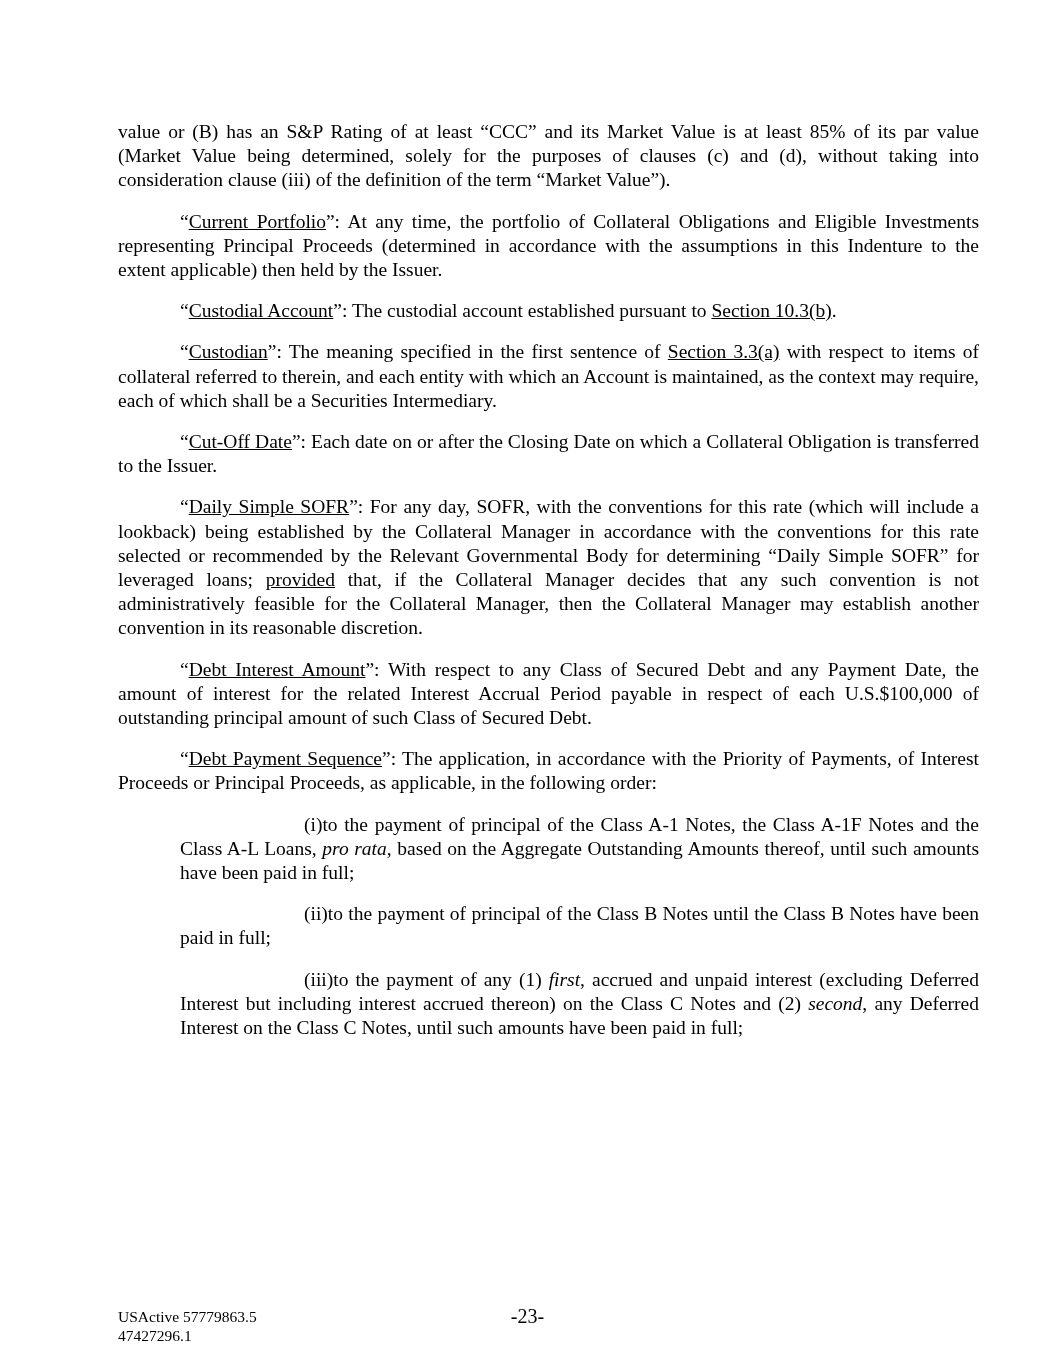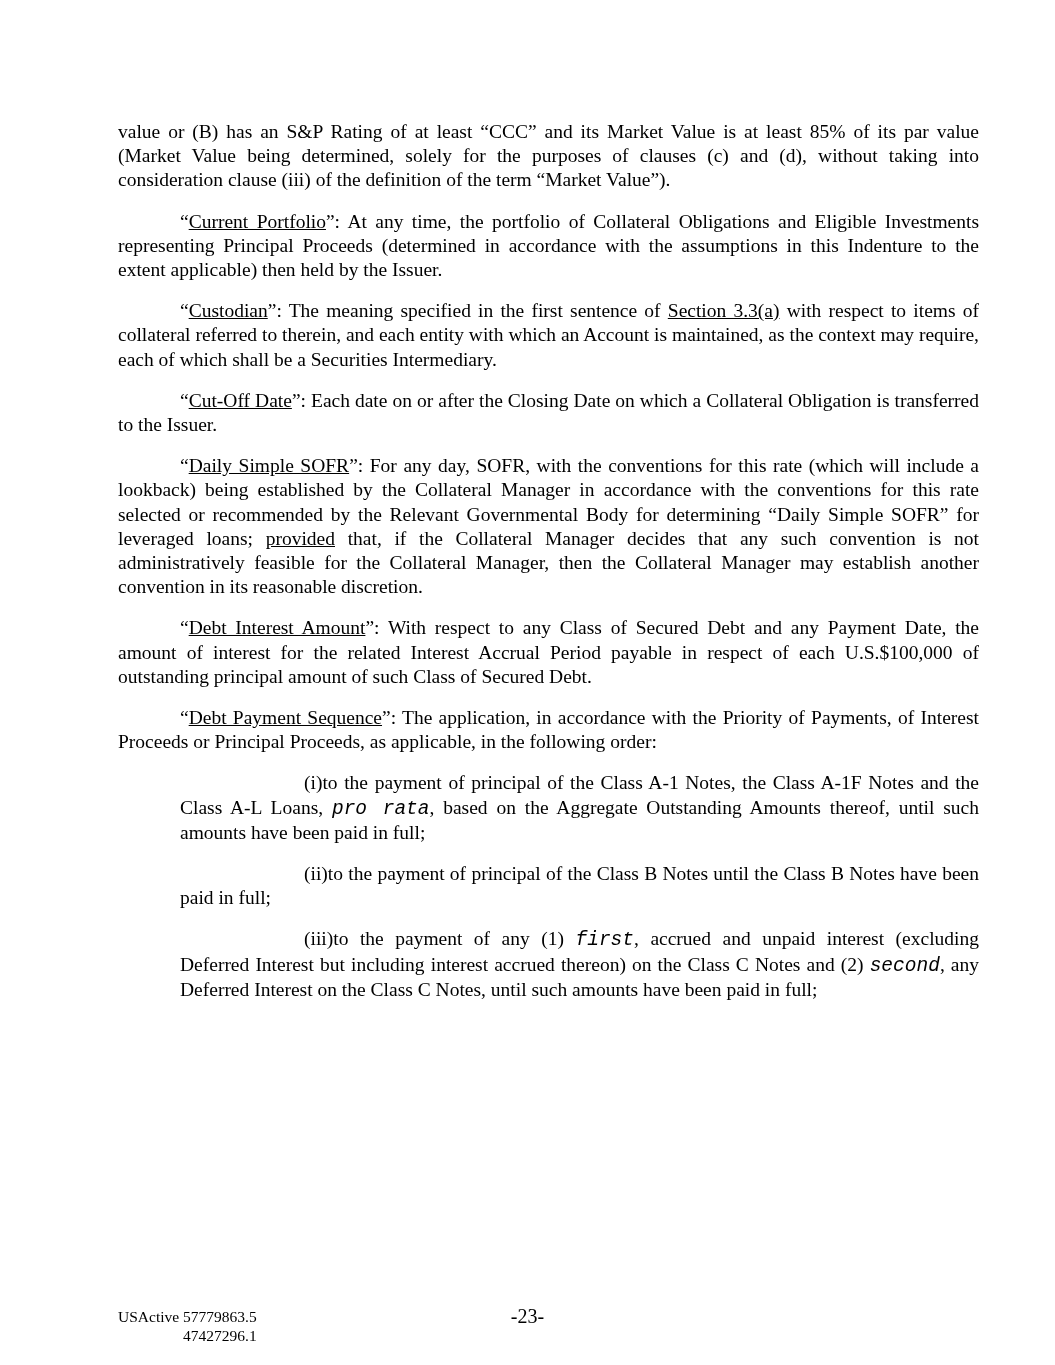--- a/index.html
+++ b/index.html
@@ -45,35 +45,34 @@
   }
   .sub .num {
     display: inline-block;
     min-width: 56px;
   }
   u, .u {
     text-decoration: underline;
   }
   i, .it {
     font-style: italic;
-    font-family: Liberation Mono, monospace;
   }
   .footer {
     position: absolute;
     left: 118px;
     right: 118px;
     bottom: 58px;
     font-size: 15.5px;
     line-height: 19px;
   }
   .footer-left {
     position: absolute;
     left: 0;
     top: 0;
-    text-align: right;
+    text-align: left;
   }
   .footer-center {
     position: absolute;
     left: 0;
     right: 0;
     top: 0;
     text-align: center;
     font-size: 20px;
   }
 </style>
@@ -81,20 +80,21 @@
 <body>
 
 <div class="page">
 
   <div class="body-text">
 
     <p class="para noindent"><span>value or (B) has an S&amp;P Rating of at least “CCC” and its Market Value is at least 85% of its par value (Market Value being determined, solely for the purposes of clauses (c) and (d), without taking into consideration clause (iii) of the definition of the term “Market Value”).</span></p>
 
     <p class="para indent"><span>“</span><u>Current Portfolio</u><span>”:  At any time, the portfolio of Collateral Obligations and Eligible Investments representing Principal Proceeds (determined in accordance with the assumptions in this Indenture to the extent applicable) then held by the Issuer.</span></p>
 
+    <p class="para indent"><span>“</span><u>Custodial Account</u><span>”:  The custodial account established pursuant to </span><u>Section 10.3(b)</u><span>.</span></p>
 
     <p class="para indent"><span>“</span><u>Custodian</u><span>”:  The meaning specified in the first sentence of </span><u>Section 3.3(a)</u><span> with respect to items of collateral referred to therein, and each entity with which an Account is maintained, as the context may require, each of which shall be a Securities Intermediary.</span></p>
 
     <p class="para indent"><span>“</span><u>Cut-Off Date</u><span>”:  Each date on or after the Closing Date on which a Collateral Obligation is transferred to the Issuer.</span></p>
 
     <p class="para indent"><span>“</span><u>Daily Simple SOFR</u><span>”:  For any day, SOFR, with the conventions for this rate (which will include a lookback) being established by the Collateral Manager in accordance with the conventions for this rate selected or recommended by the Relevant Governmental Body for determining “Daily Simple SOFR” for leveraged loans; </span><u>provided</u><span> that, if the Collateral Manager decides that any such convention is not administratively feasible for the Collateral Manager, then the Collateral Manager may establish another convention in its reasonable discretion.</span></p>
 
 
     <p class="para indent"><span>“</span><u>Debt Interest Amount</u><span>”:  With respect to any Class of Secured Debt and any Payment Date, the amount of interest for the related Interest Accrual Period payable in respect of each U.S.$100,000 of outstanding principal amount of such Class of Secured Debt.</span></p>
 

